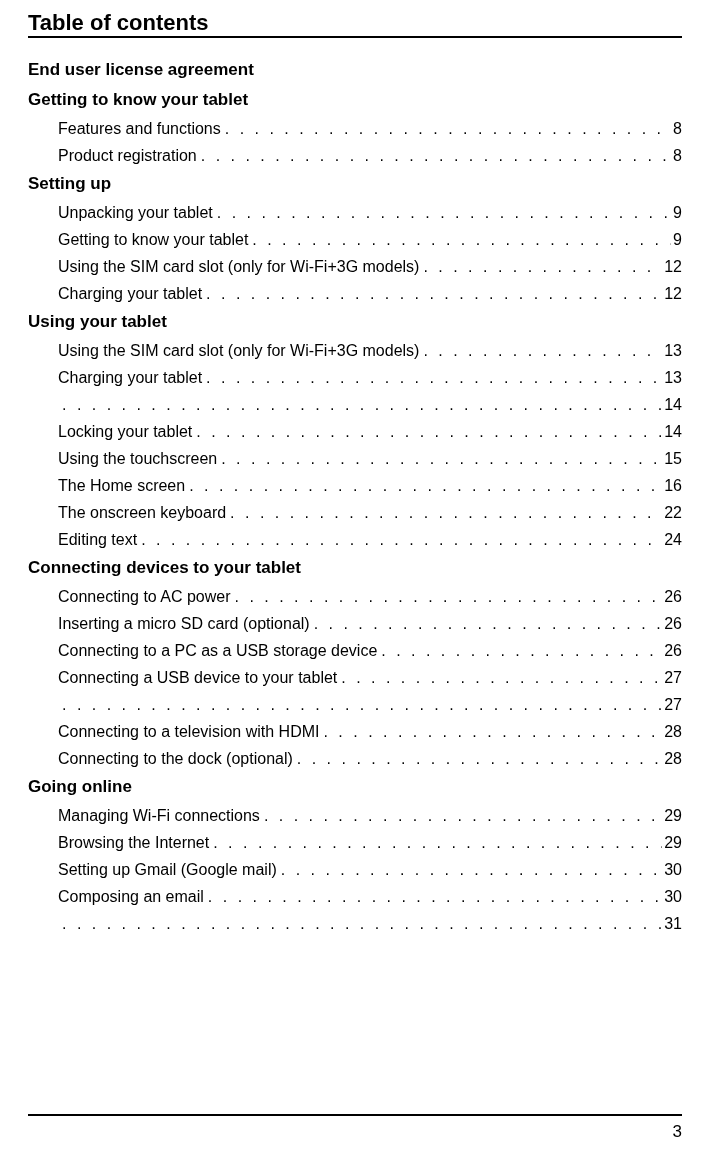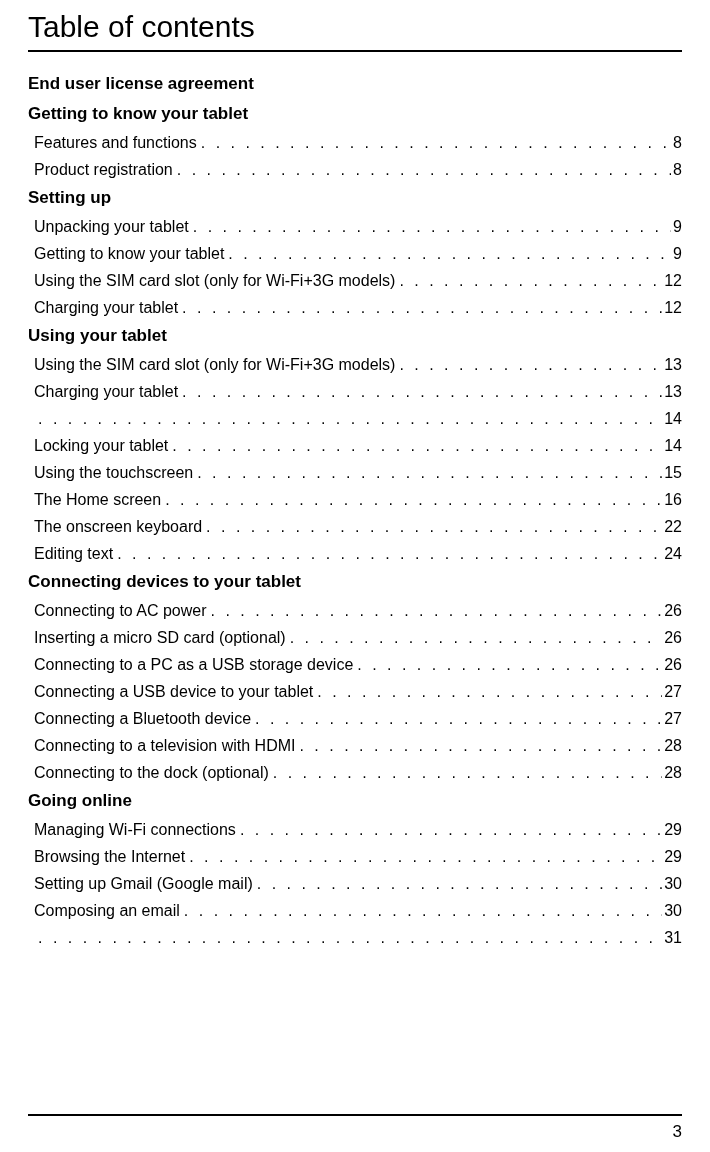--- a/index.html
+++ b/index.html
@@ -10,38 +10,37 @@
     body {
       width: 710px;
       height: 1152px;
       background: #ffffff;
       font-family: "Segoe UI", Arial, sans-serif;
       color: #000;
       padding: 10px 28px 10px 28px;
       position: relative;
     }
     .main-title {
-      font-size: 30px;
-      font-weight: normal;
-      margin-bottom: 6px;
+      font-size: 22px;
+      font-weight: bold;
     }
     .rule-thick {
       border: none;
       border-top: 2px solid #000;
       margin-bottom: 22px;
     }
     .section-title {
       font-size: 17px;
       font-weight: bold;
       margin-bottom: 10px;
     }
     .toc-entry {
       display: flex;
       align-items: baseline;
-      margin-left: 6px;
+      margin-left: 30px;
       margin-bottom: 9px;
       font-size: 16px;
       white-space: nowrap;
     }
     .toc-label {
       flex-shrink: 0;
     }
     .toc-dots {
       flex: 1;
       overflow: hidden;
@@ -166,21 +165,20 @@
       <span class="toc-label">Connecting to a PC as a USB storage device</span>
       <span class="toc-dots"></span>
       <span class="toc-page">26</span>
     </div>
     <div class="toc-entry">
       <span class="toc-label">Connecting a USB device to your tablet</span>
       <span class="toc-dots"></span>
       <span class="toc-page">27</span>
     </div>
     <div class="toc-entry">
-      <span class="toc-label">Connecting a Bluetooth device</span>
       <span class="toc-dots"></span>
       <span class="toc-page">27</span>
     </div>
     <div class="toc-entry">
       <span class="toc-label">Connecting to a television with HDMI</span>
       <span class="toc-dots"></span>
       <span class="toc-page">28</span>
     </div>
     <div class="toc-entry">
       <span class="toc-label">Connecting to the dock (optional)</span>

